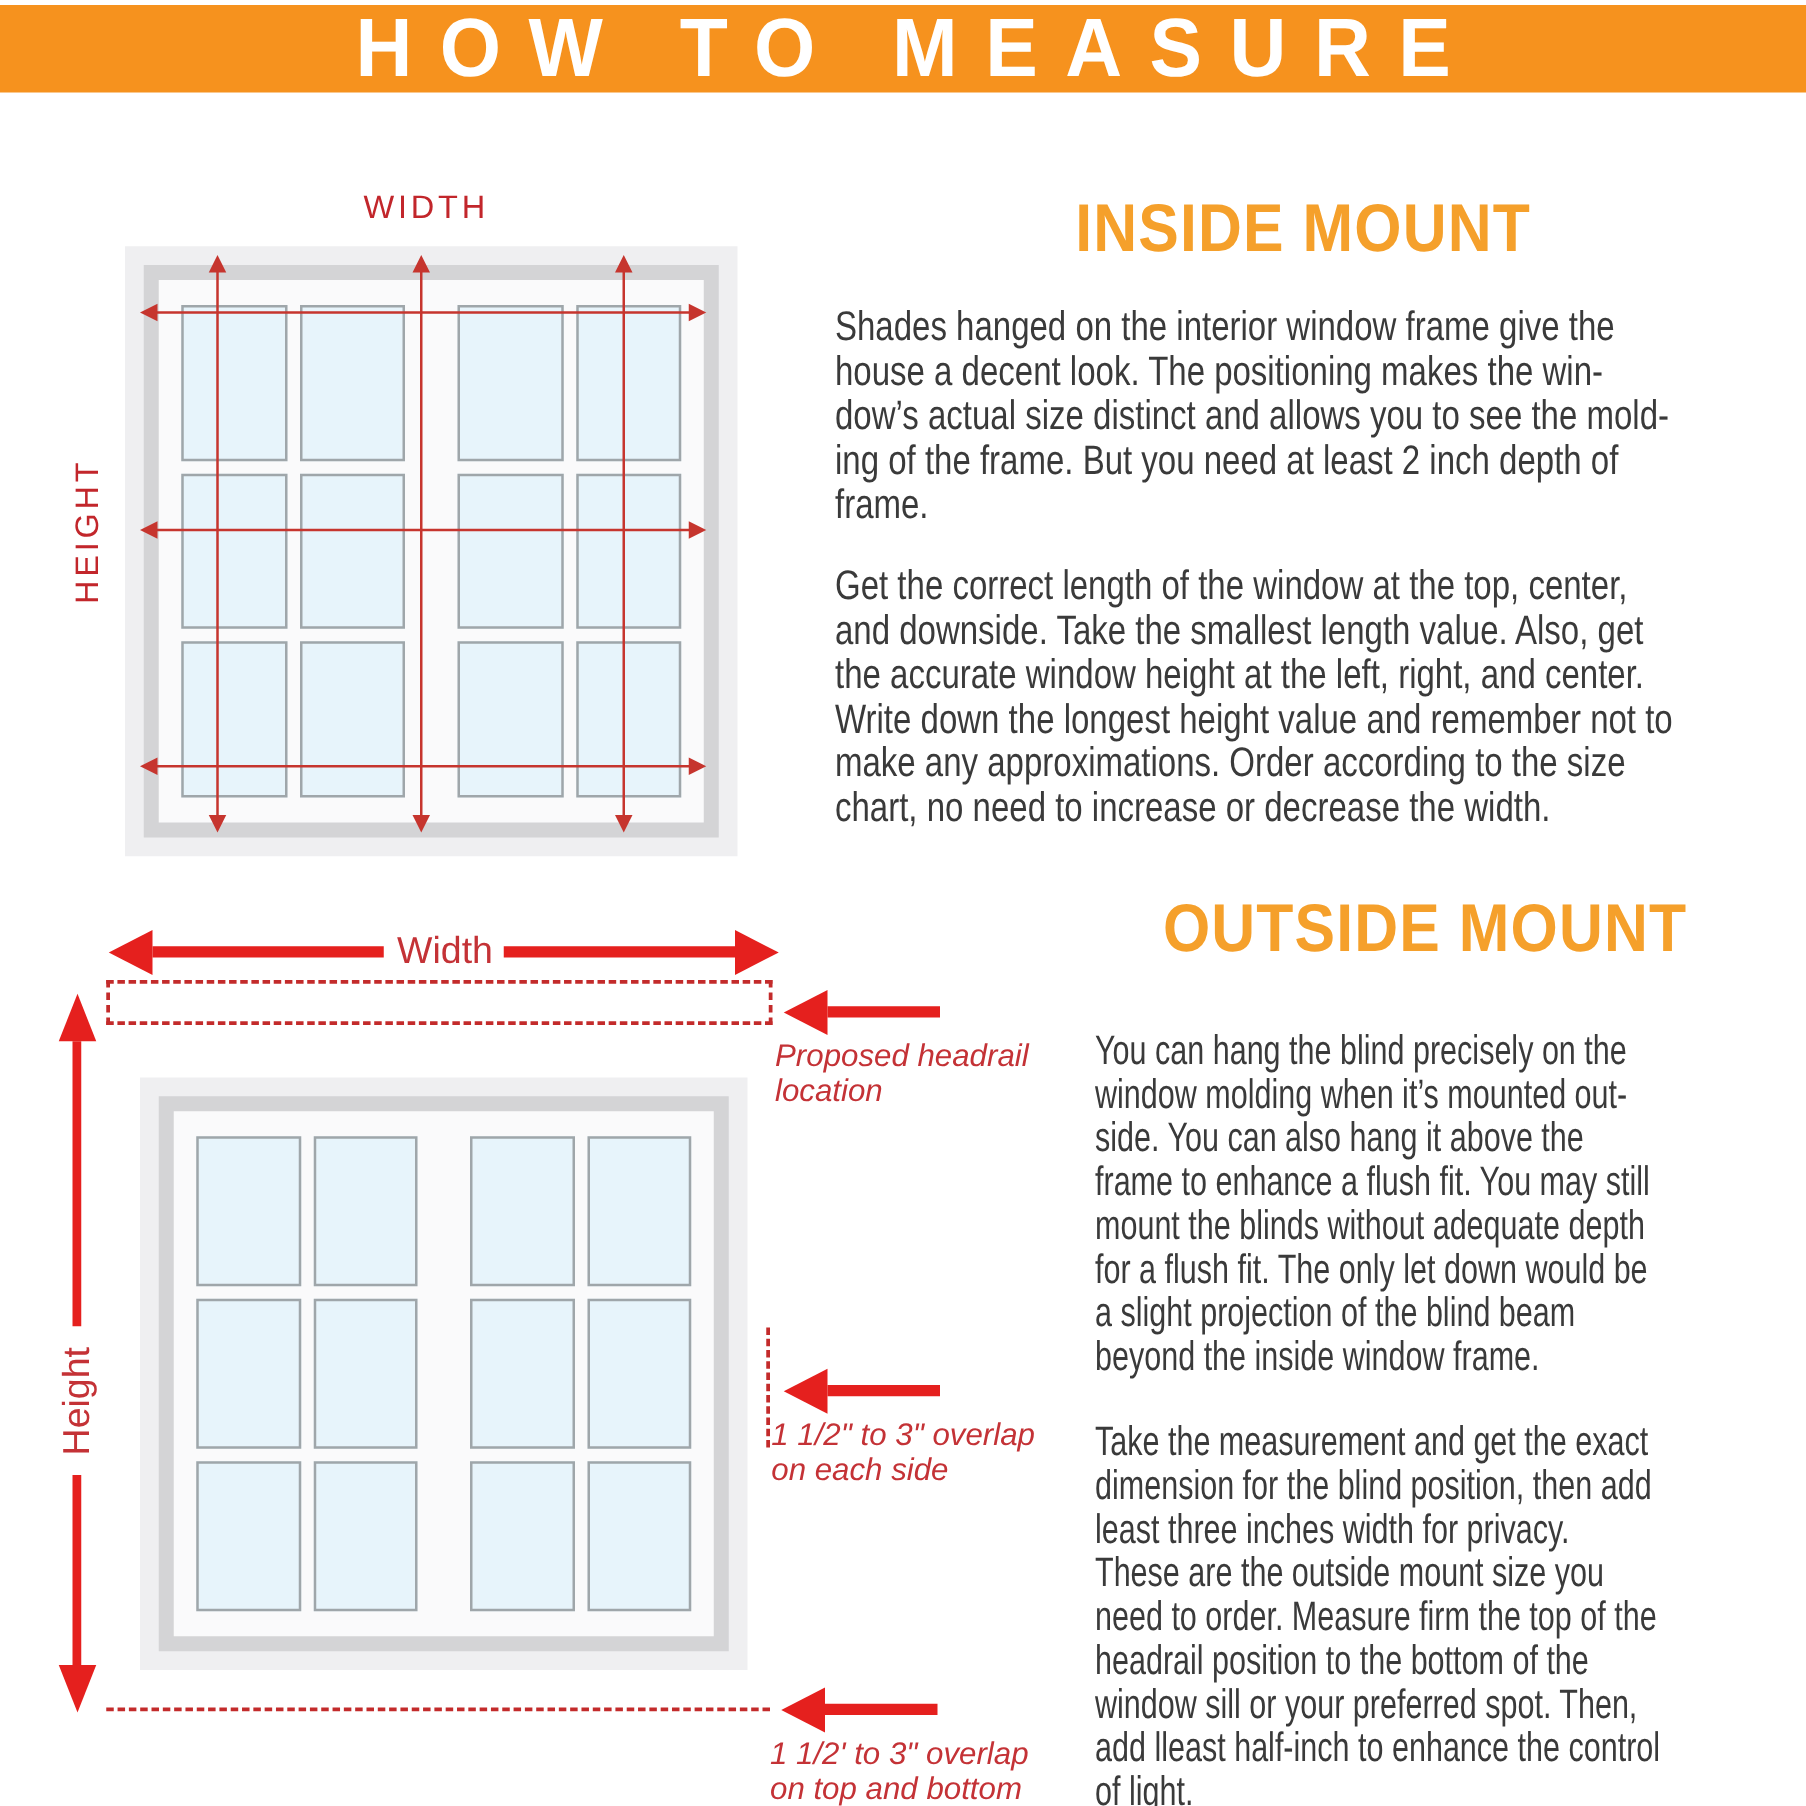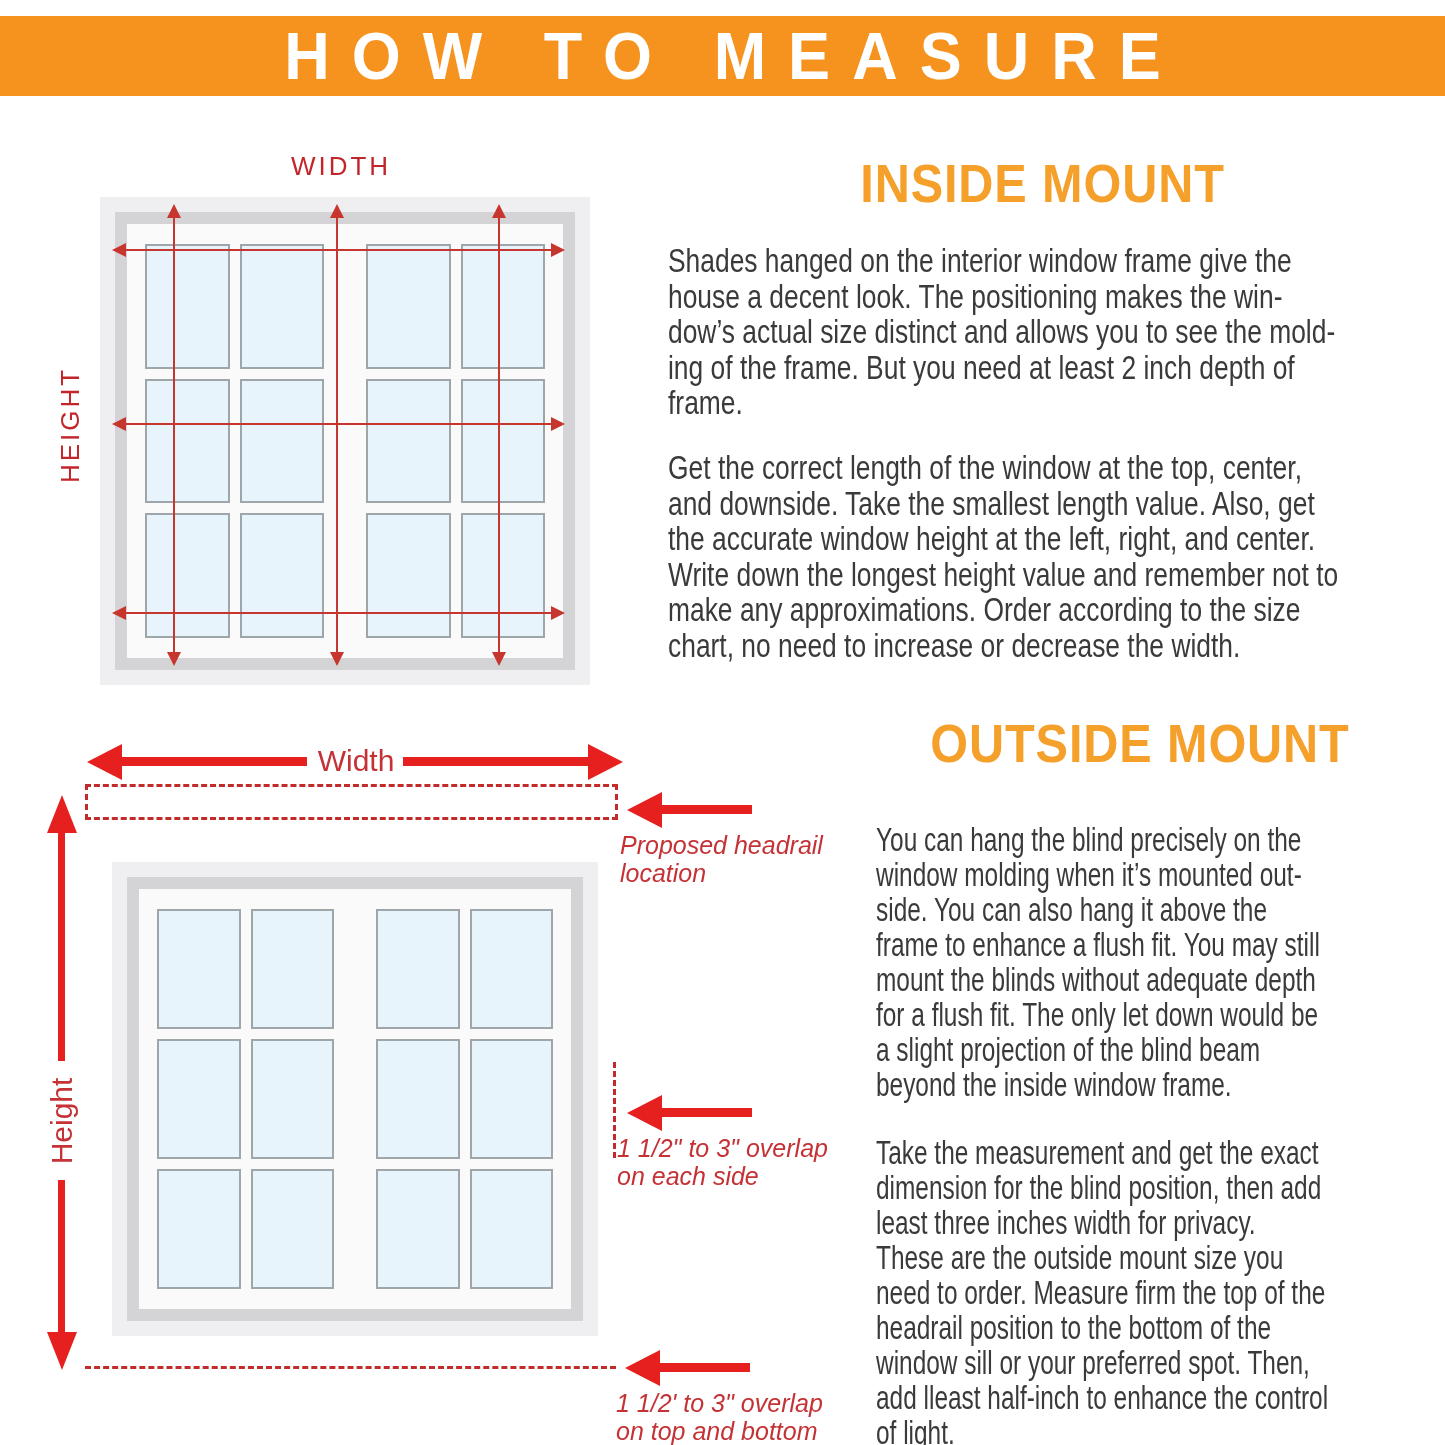--- a/index.html
+++ b/index.html
@@ -1,20 +1,20 @@
 <!DOCTYPE html>
 <html style="--banner-bg: #f6921e; --banner-text: #ffffff; --section-title: #f5a02b; --body-text: #3a3a3a; --diagram-label-red: #c2262b; --thin-arrow-red: #c6352e; --thick-arrow-red: #e5201e; --dashed-red: #c32b2b; --annotation-red: #c43236; --pane-blue: #e7f4fb;"><head>
 <meta charset="utf-8">
 <style>
   html,body{margin:0;padding:0;background:#fff;}
   .page{position:relative;width:1445px;height:1445px;background:#ffffff;overflow:hidden;
         font-family:"Liberation Sans",sans-serif;}
 
   
-  .banner{position:absolute;left:0;top:16px;width:1445px;height:80px;
+  .banner{position:absolute;left:0;top:4px;width:1445px;height:70px;
           background:var(--banner-bg,#f6921e);display:flex;align-items:center;justify-content:center;}
   .banner h1{margin:0;padding-left:22px;color:var(--banner-text,#ffffff);
              font-size:63px;font-weight:bold;letter-spacing:22px;white-space:nowrap;
              transform:scaleY(1.05);}
 
   
   .section-title{position:absolute;font-weight:bold;font-size:54px;letter-spacing:1px;
                  color:var(--section-title,#f5a02b);text-align:center;transform:scaleX(.9);
                  transform-origin:50% 0;white-space:nowrap;}
   .body-para{position:absolute;color:var(--body-text,#3a3a3a);font-size:33px;

